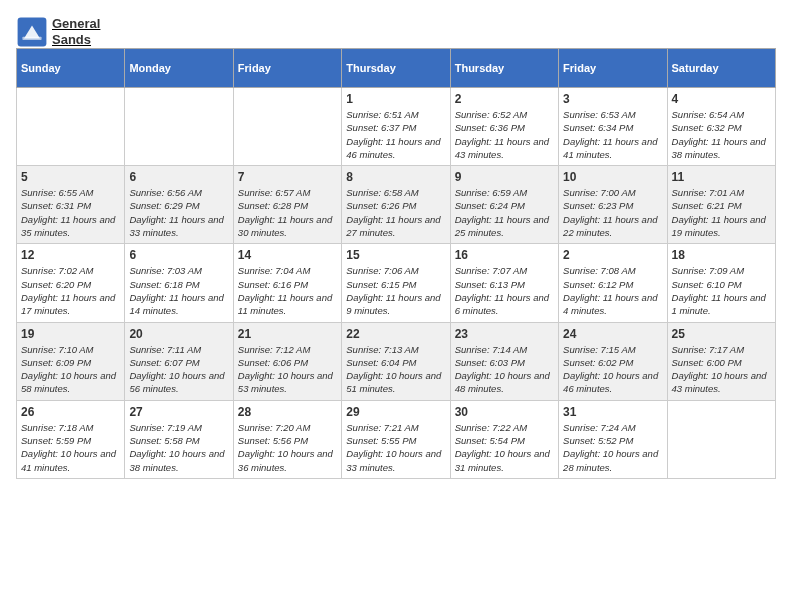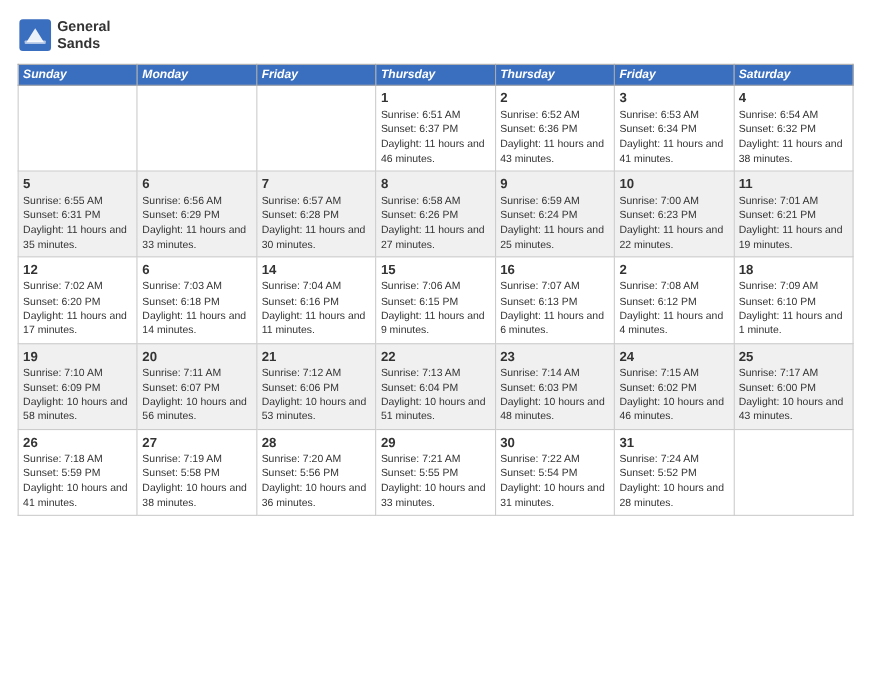--- a/index.html
+++ b/index.html
@@ -7,21 +7,21 @@
       font-family: Arial, sans-serif;
       background: #fff;
       width: 792px;
       min-height: 612px;
       padding: 16px;
     }
     .header {
       display: flex;
       justify-content: space-between;
       align-items: flex-start;
-      margin-bottom: 10px;
+      text-decoration: underline;
     }
     .logo {
       display: flex;
       align-items: center;
       gap: 4px;
     }
     .logo-text {
       font-size: 13px;
       font-weight: bold;
       color: #333;
@@ -44,26 +44,25 @@
       color: #555;
     }
     .calendar {
       width: 100%;
       border-collapse: collapse;
       font-size: 10px;
     }
     .calendar th {
       background-color: #3a6ebf;
       color: #fff;
-      padding: 3px 4px;
+      padding: 13px 4px;
       text-align: left;
       font-size: 11px;
       font-weight: bold;
       border: 1px solid #aaa;
-      font-style: italic;
     }
     .calendar td {
       border: 1px solid #ccc;
       vertical-align: top;
       padding: 4px;
       width: 107px;
       min-height: 80px;
       background: #fff;
     }
     .calendar td.shaded {
@@ -73,20 +72,21 @@
       font-size: 12px;
       font-weight: bold;
       color: #333;
       display: block;
       margin-bottom: 2px;
     }
     .day-content {
       font-size: 9.5px;
       color: #333;
       line-height: 1.4;
+      font-style: italic;
     }
     .empty-cell {
       background: #f8f8f8;
     }
   </style>
 </head>
 <body>
 
 <div class="header">
   <div class="logo">

